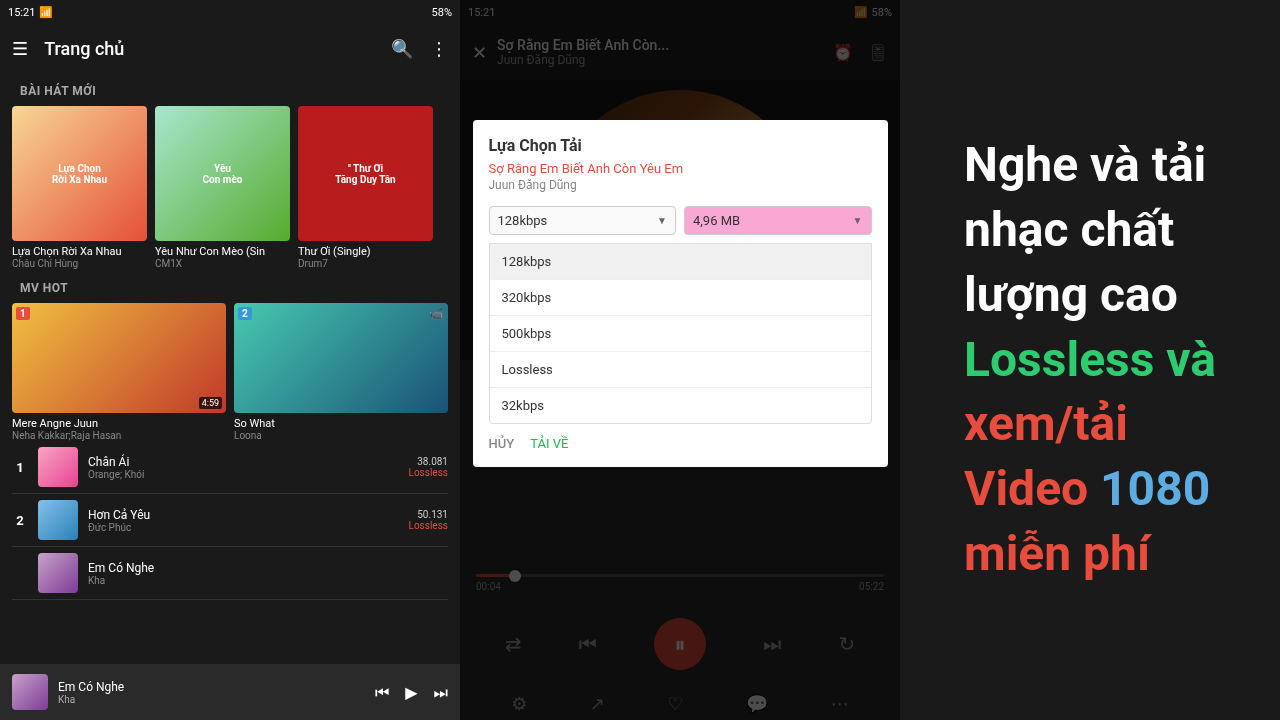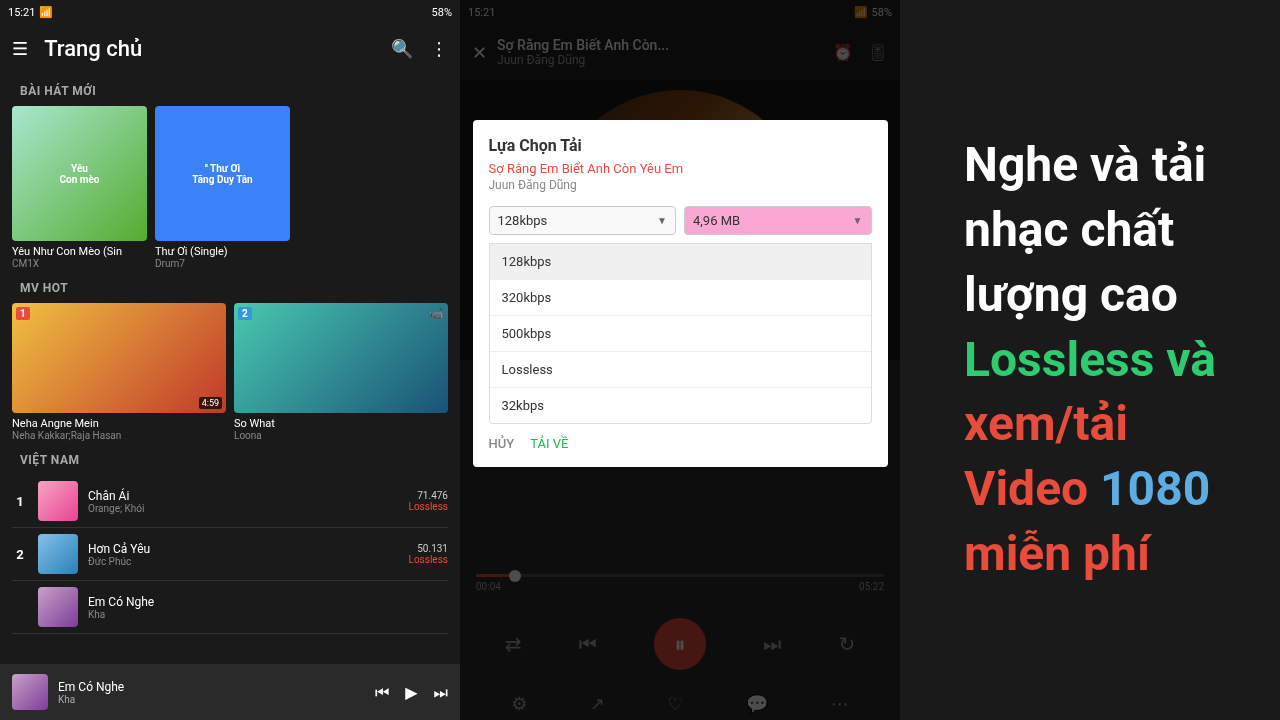--- a/index.html
+++ b/index.html
@@ -42,21 +42,21 @@
     .app-header {
       height: 48px;
       background: #1a1a1a;
       display: flex;
       align-items: center;
       padding: 0 12px;
       gap: 16px;
     }
     .header-title {
       flex: 1;
-      font-size: 22px;
+      font-size: 18px;
       font-weight: 500;
       color: #fff;
     }
     .header-icons { display: flex; gap: 16px; }
     .icon-btn {
       color: #fff;
       cursor: pointer;
       font-size: 18px;
     }
 
@@ -540,74 +540,80 @@
       <span class="icon-btn">🔍</span>
       <span class="icon-btn">⋮</span>
     </div>
   </div>
 
   <div class="content-scroll">
 
     <div class="section-header">BÀI HÁT MỚI</div>
     <div class="thumb-row">
 
+      <div class="thumb-card">
+        <div class="thumb-img">
+          <div class="thumb-img-bg bg-orange" style="padding:8px; font-size:10px;">Lựa Chọn<br>Rời Xa Nhau</div>
+        </div>
+        <div class="thumb-title">Lựa Chọn Rời Xa Nhau</div>
+        <div class="thumb-artist">Châu Chí Hùng</div>
+      </div>
 
       <div class="thumb-card">
         <div class="thumb-img">
           <div class="thumb-img-bg bg-green" style="padding:8px; font-size:10px;">Yêu<br>Con mèo</div>
         </div>
         <div class="thumb-title">Yêu Như Con Mèo (Sin</div>
         <div class="thumb-artist">CM1X</div>
       </div>
 
       <div class="thumb-card">
         <div class="thumb-img">
-          <div class="thumb-img-bg bg-gray" style="padding:8px; font-size:10px; background:#3b82f6;">'' Thư Ơi<br>Tăng Duy Tân</div>
+          <div class="thumb-img-bg bg-gray" style="padding:8px; font-size:10px; background:#b91c1c;">'' Thư Ơi<br>Tăng Duy Tân</div>
         </div>
         <div class="thumb-title">Thư Ơi (Single)</div>
         <div class="thumb-artist">Drum7</div>
       </div>
     </div>
 
     <div class="section-header">MV HOT</div>
     <div class="mv-row">
 
       <div class="mv-card">
         <div class="mv-img">
           <div class="thumb-img-bg bg-gold" style="width:100%;height:100%;"></div>
           <div class="mv-badge">1</div>
           <div class="mv-duration">4:59</div>
         </div>
-        <div class="thumb-title">Neha Angne Mein</div>
+        <div class="thumb-title">Mere Angne Juun</div>
         <div class="thumb-artist">Neha Kakkar;Raja Hasan</div>
       </div>
 
       <div class="mv-card">
         <div class="mv-img">
           <div class="thumb-img-bg bg-teal" style="width:100%;height:100%;"></div>
           <div class="mv-badge" style="background:#3498db;">2</div>
           <div class="mv-cam-badge" style="color:#e74c3c;font-size:12px;">📹</div>
         </div>
         <div class="thumb-title">So What</div>
         <div class="thumb-artist">Loona</div>
       </div>
     </div>
 
-    <div class="section-header">VIỆT NAM</div>
     <div class="vn-list">
 
       <div class="vn-item">
         <span class="vn-rank">1</span>
         <div class="vn-thumb bg-pink"></div>
         <div class="vn-info">
           <div class="vn-title">Chân Ái</div>
           <div class="vn-artist">Orange; Khói</div>
         </div>
         <div class="vn-right">
-          <div class="vn-count">71.476</div>
+          <div class="vn-count">38.081</div>
           <div class="vn-quality">Lossless</div>
         </div>
       </div>
 
       <div class="vn-item">
         <span class="vn-rank">2</span>
         <div class="vn-thumb bg-blue"></div>
         <div class="vn-info">
           <div class="vn-title">Hơn Cả Yêu</div>
           <div class="vn-artist">Đức Phúc</div>

